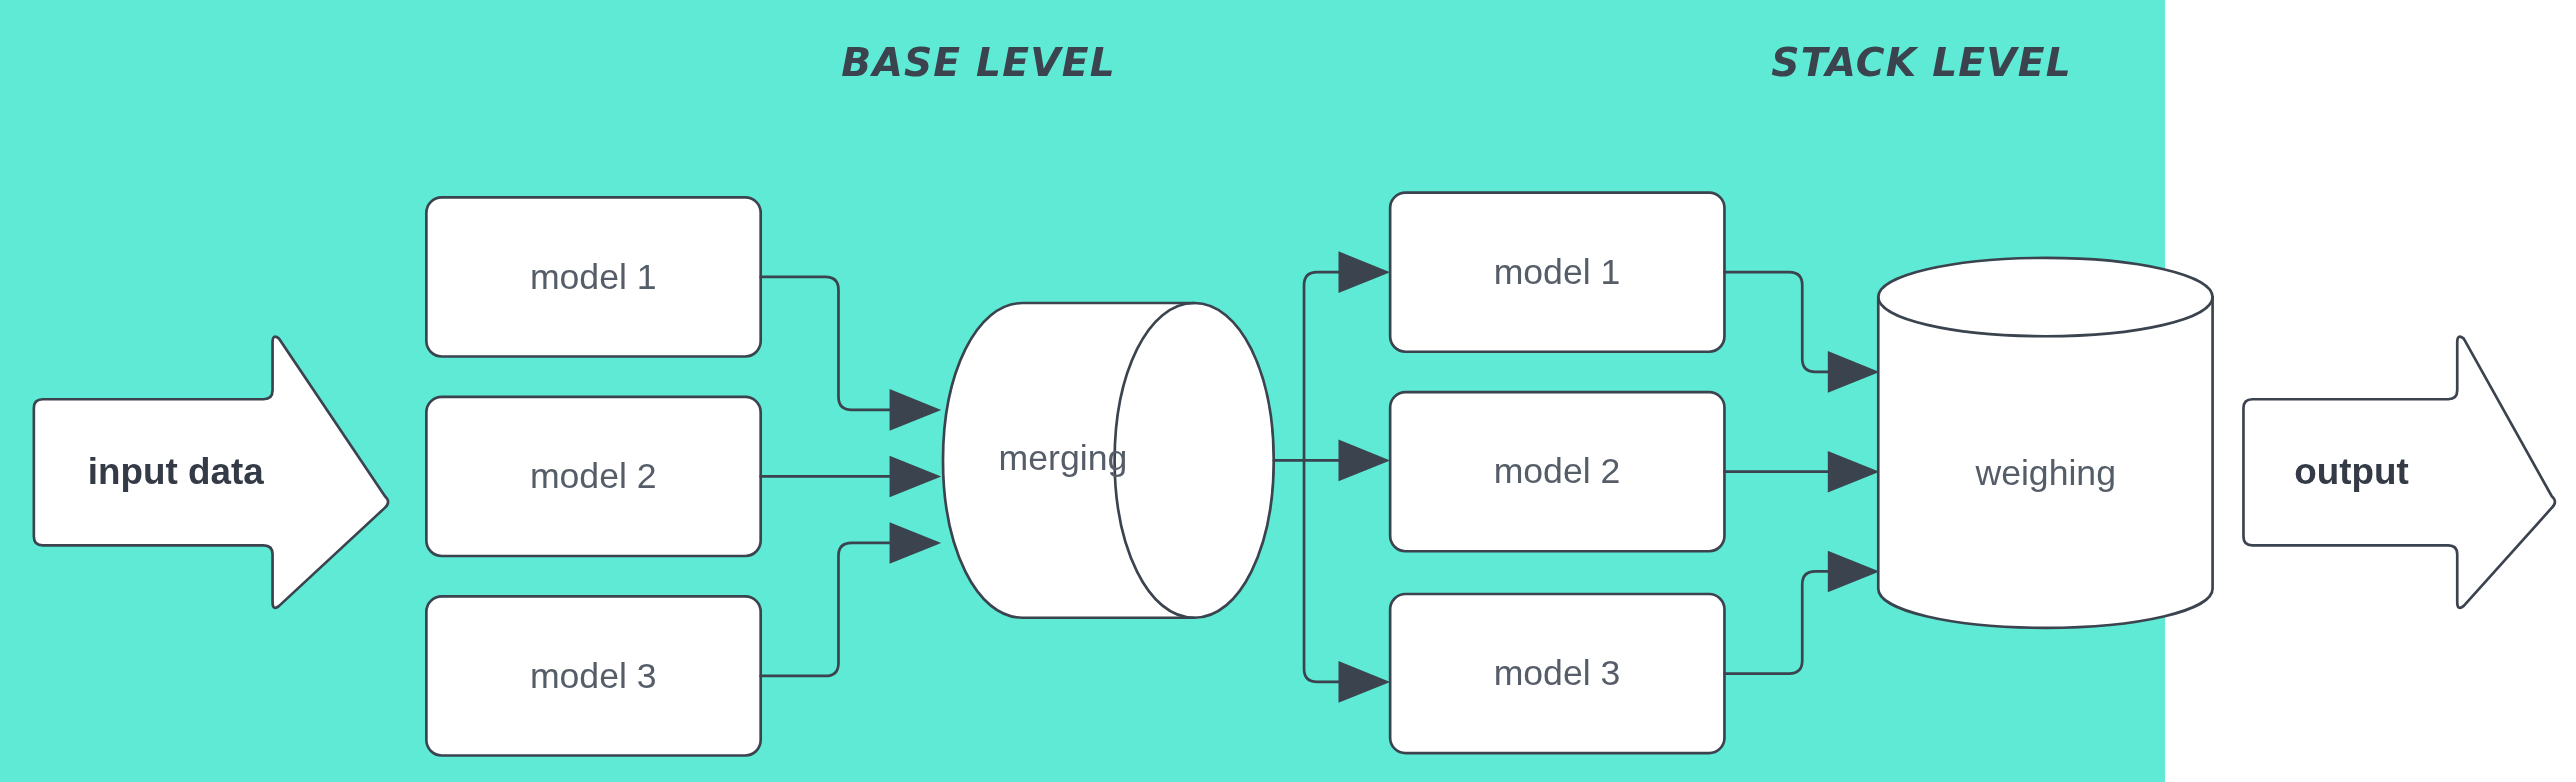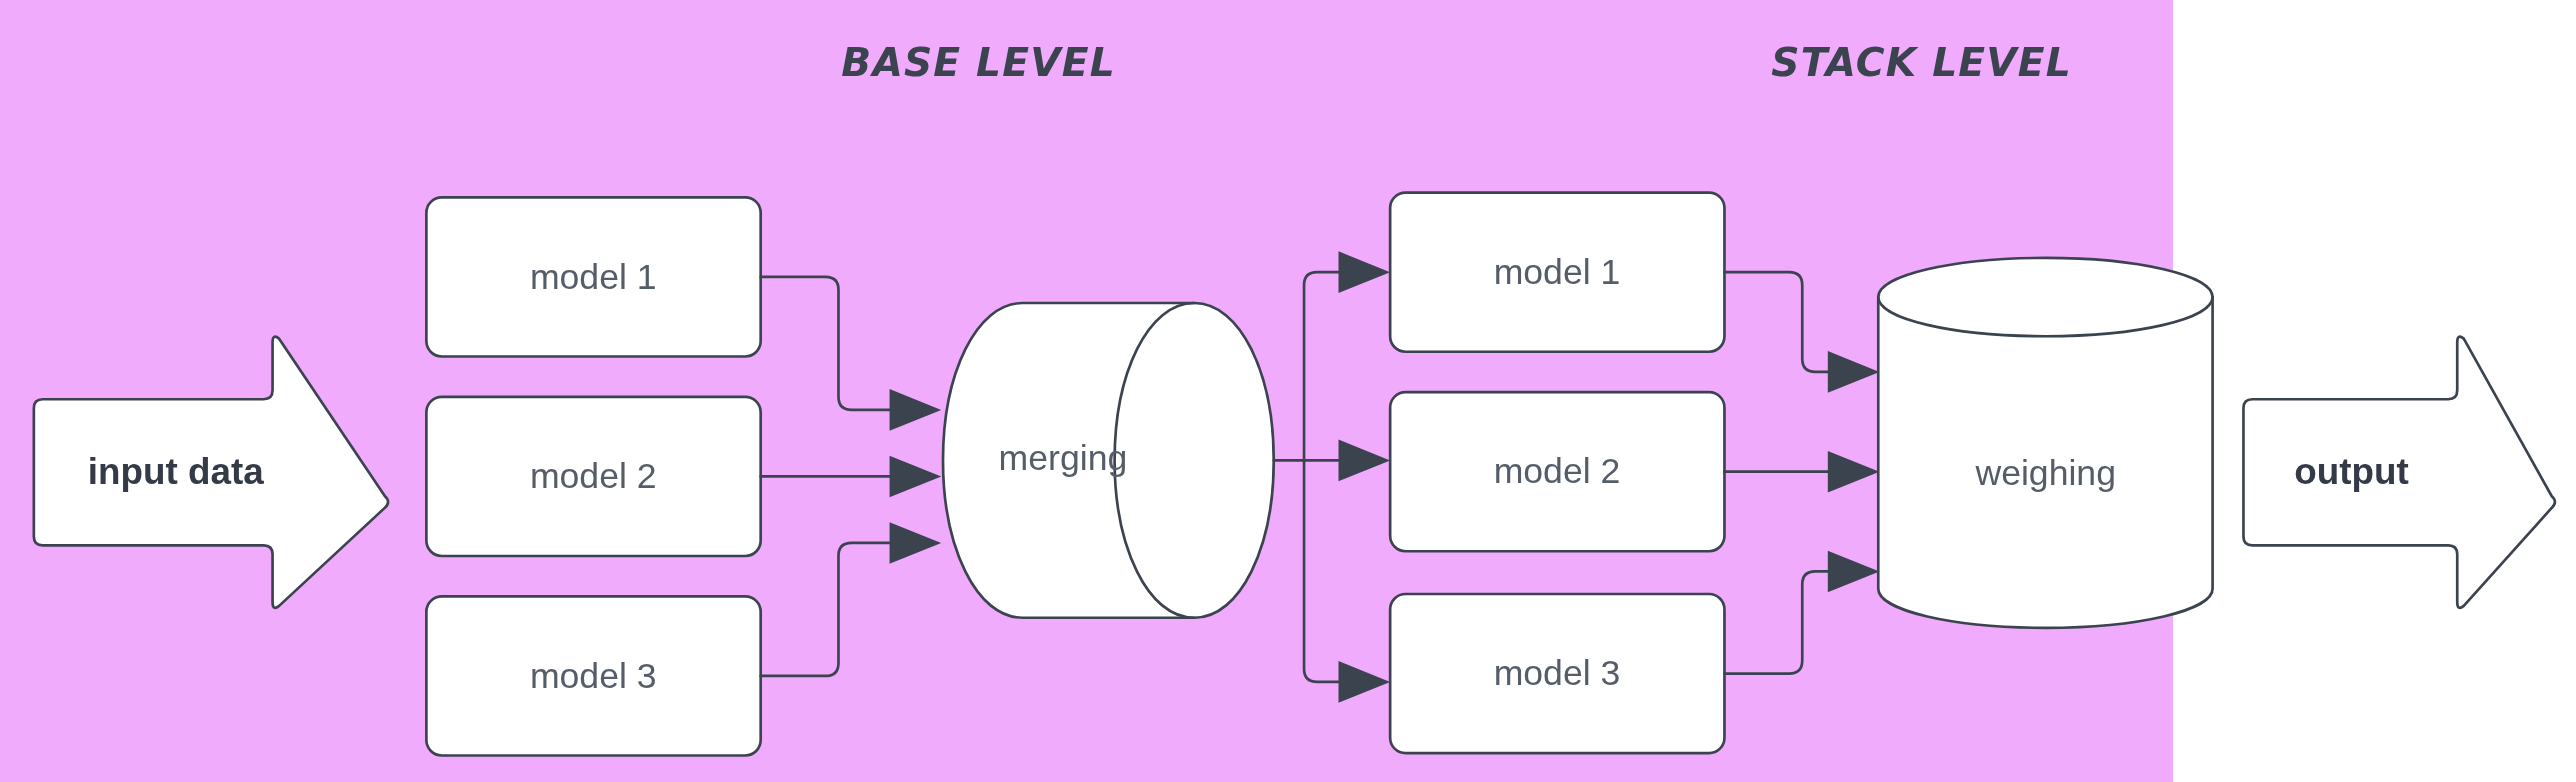--- a/index.html
+++ b/index.html
@@ -10,22 +10,21 @@
   body {
     width: 2576px;
     height: 783px;
     font-family: "Liberation Sans", sans-serif;
     overflow: hidden;
   }
   #diagram-root {
     position: relative;
     width: 2165px;
     height: 783px;
-    background: #f0abfc;
-    padding-left: 8px;
+    background: #5eead4;
   }
   svg#diagram-svg {
     position: absolute;
     top: 0;
     left: 0;
     width: 2576px;
     height: 783px;
     display: block;
   }
   .stroke-shape {

